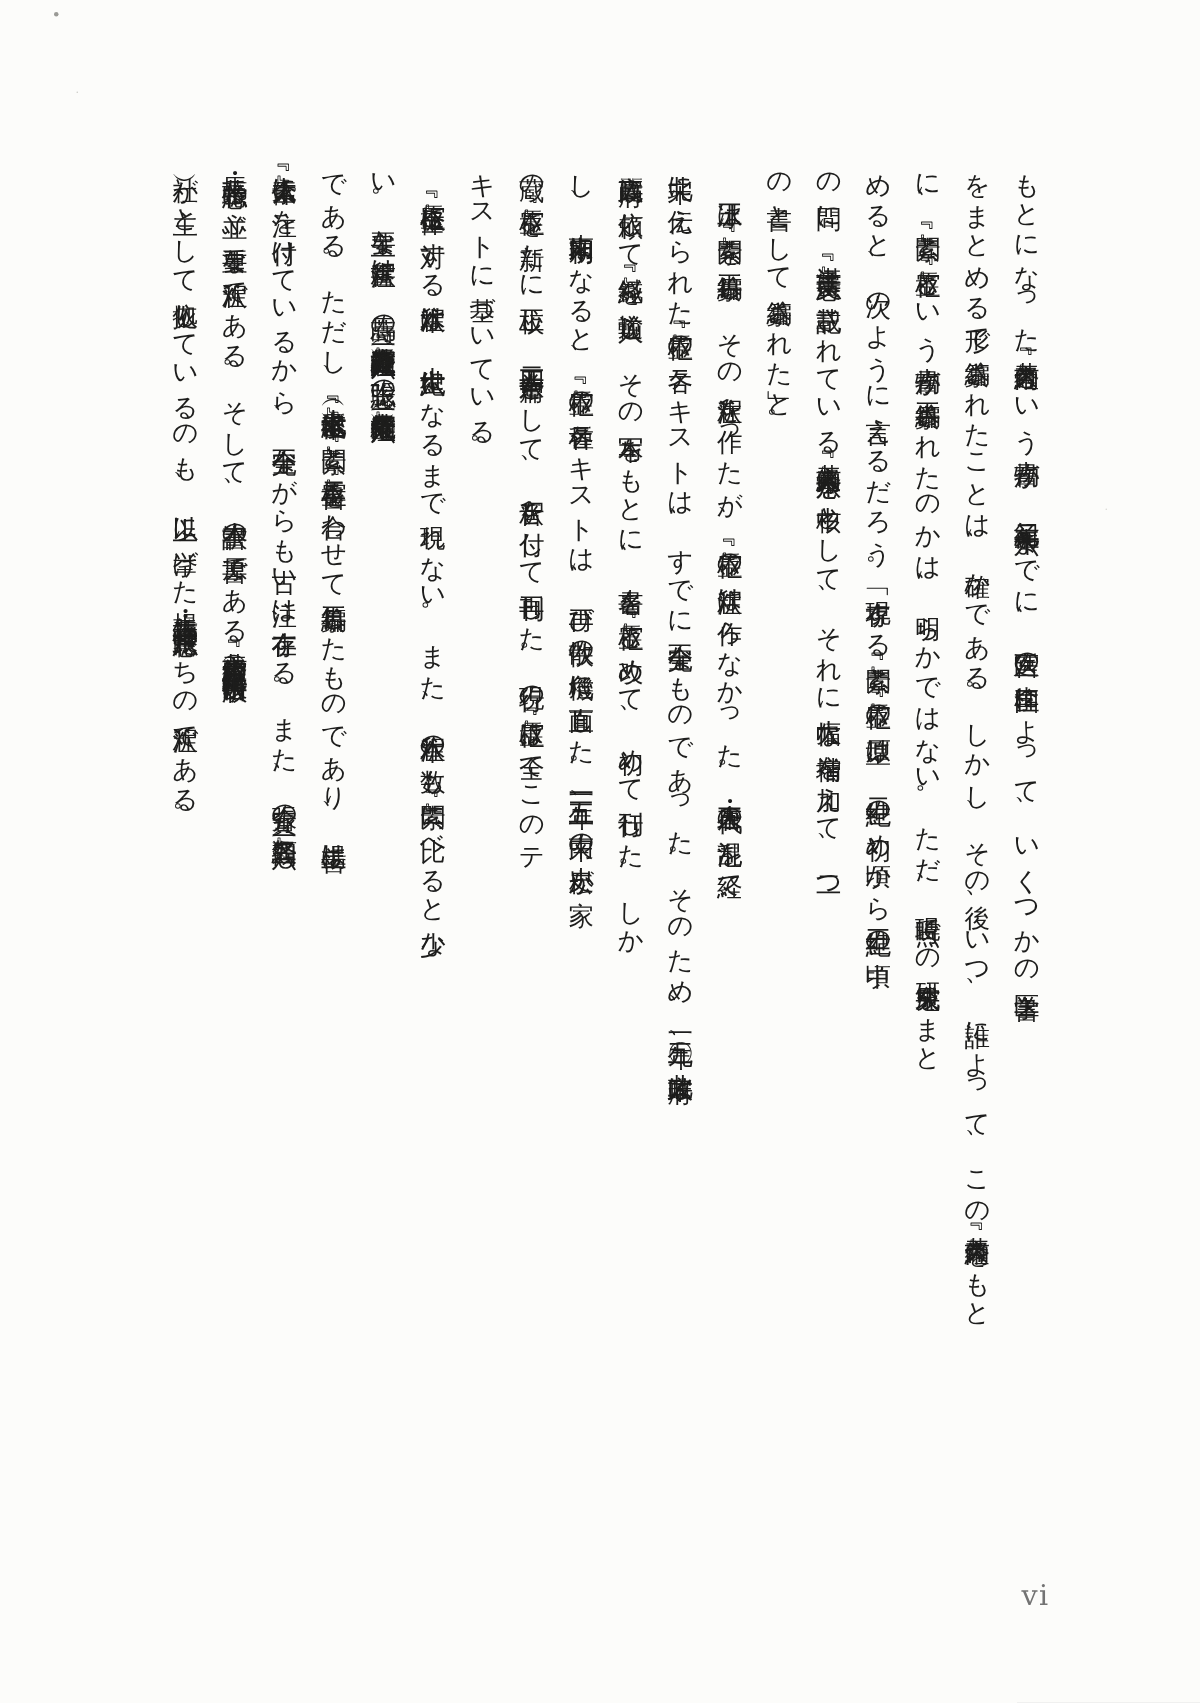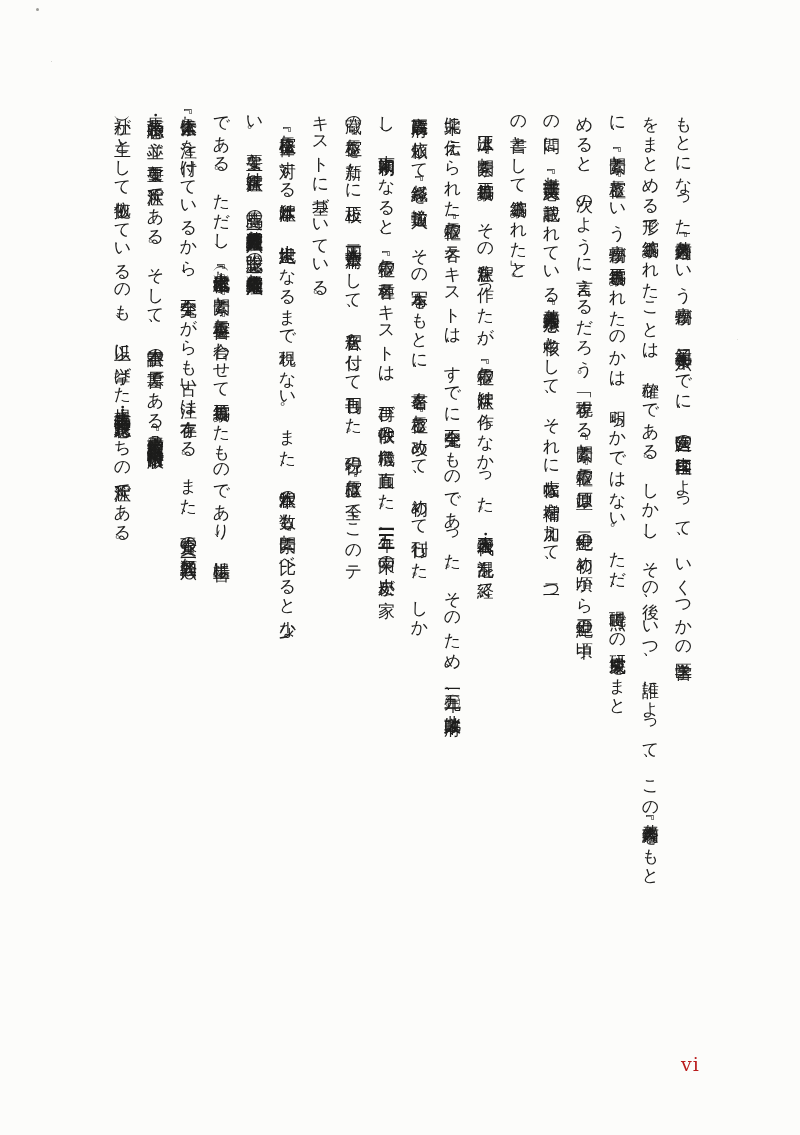--- a/index.html
+++ b/index.html
@@ -45,21 +45,21 @@
     white-space: nowrap;
   }
   .tcol.indent { padding-top: 18px; }   
   .tcol.fit51  { letter-spacing: 0.55px; }
   .tcol.fit52  { letter-spacing: 0.2px; }
   .page-number {
     position: absolute;
     left: 681px;
     top: 1053px;
     font-size: 19px;
-    color: #b91c1c;
+    color: #737373;
     letter-spacing: 1px;
   }
 </style>
 </head>
 <body>
 
 <div class="page">
   <main class="text-block">
     <div class="tcol">もとになった『黄帝内経』という書物が、紀元前二十六年までに、宮廷医の李柱国によって、いくつかの医学書</div>
     <div class="tcol">をまとめる形で編纂されたことは、確かである。しかし、その後、いつ、誰によって、この『黄帝内経』をもと</div>

